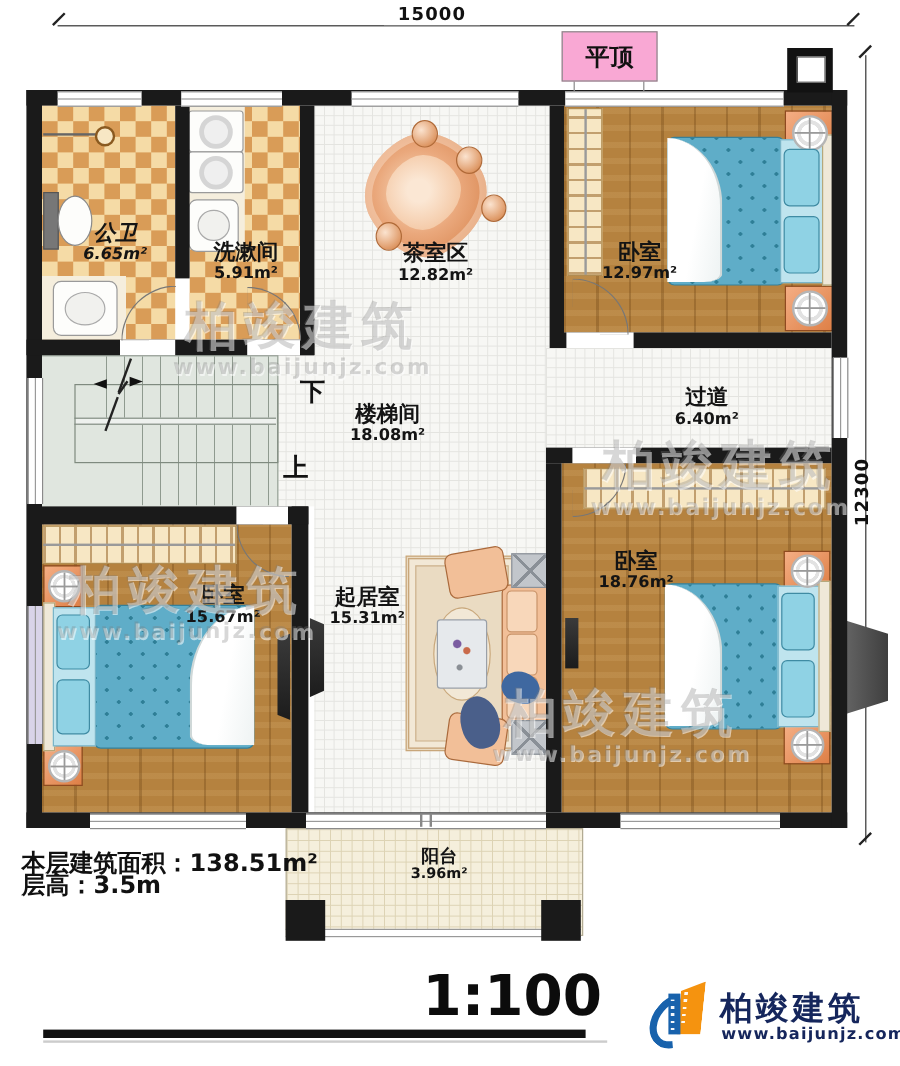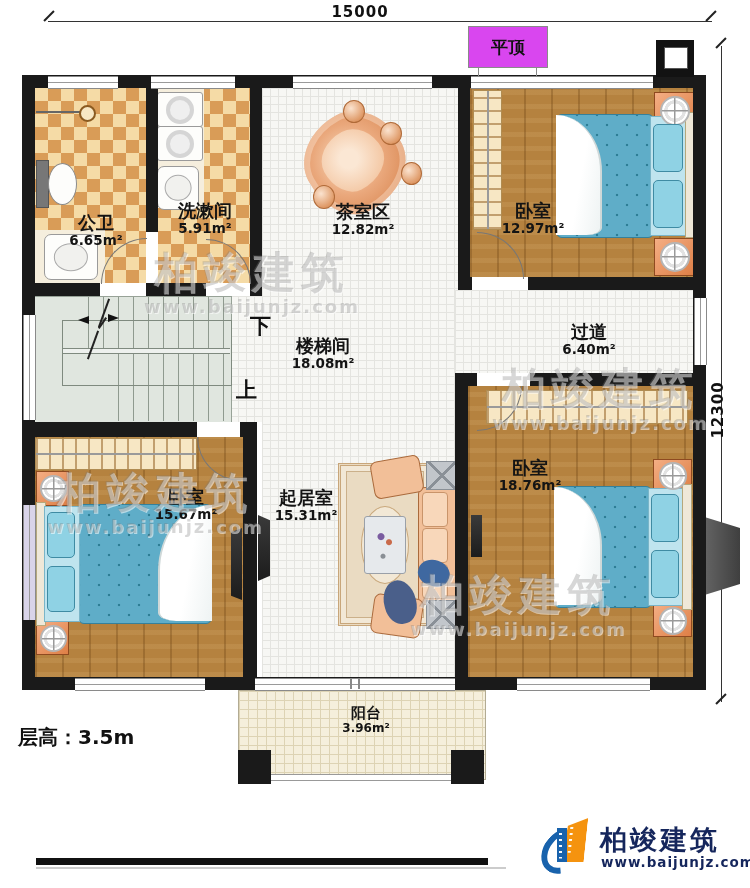--- a/index.html
+++ b/index.html
@@ -71,21 +71,21 @@
   .rlab.sm .ar{font-size:12px;}
   .updown{position:absolute;z-index:50;font-size:21px;font-weight:bold;color:#111;}
   
   .wm{position:absolute;z-index:60;color:rgba(122,122,122,.30);font-weight:bold;text-align:center;transform:translateX(-50%);white-space:nowrap;text-shadow:1px 1px 0 rgba(255,255,255,.55);}
   .wm .big{display:block;font-size:43px;letter-spacing:6px;line-height:1.05;}
   .wm .small{display:block;font-size:18px;letter-spacing:2px;line-height:1.35;}
   
   .dimline{position:absolute;background:#333;z-index:3;}
   .tick{position:absolute;width:14px;height:2px;background:#222;transform:rotate(-45deg);z-index:3;}
   .dimlabel{position:absolute;font-size:15px;font-weight:bold;color:#111;background:#fff;z-index:4;text-align:center;letter-spacing:1px;}
-  .roofbox{position:absolute;background:#d946ef;border:1px solid #8a8a8a;z-index:45;display:flex;align-items:center;justify-content:center;font-size:17px;font-weight:bold;color:#111;}
+  .roofbox{position:absolute;background:#f9a8d4;border:1px solid #8a8a8a;z-index:45;display:flex;align-items:center;justify-content:center;font-size:20px;font-weight:bold;color:#111;}
   .leg{position:absolute;width:1px;background:#8a8a8a;z-index:44;}
   .chimney{position:absolute;background:#121212;z-index:42;}
   .chimflue{position:absolute;background:#fff;border:1px solid #555;z-index:43;}
   
   .infoline{position:absolute;font-size:20px;font-weight:bold;color:#111;z-index:50;white-space:nowrap;}
   .bigtitle{position:absolute;font-size:57px;font-weight:bold;color:#0c0c0c;letter-spacing:2px;z-index:50;white-space:nowrap;}
   .bigscale{position:absolute;font-size:47px;font-weight:bold;color:#0c0c0c;z-index:50;}
   .titlebar{position:absolute;background:#111;z-index:50;}
   .titlebar2{position:absolute;background:#ccc;z-index:49;}
   .logoname{position:absolute;font-size:27px;font-weight:bold;color:#15265c;letter-spacing:3px;z-index:50;white-space:nowrap;}
@@ -259,21 +259,21 @@
   <div class="pillow" style="left:651px;top:550px;width:26px;height:46px;"></div>
   <div class="headboard" style="left:682px;top:484px;width:8px;height:124px;"></div>
   <div class="blanket" style="left:554px;top:487px;width:46px;height:118px;border-right:2px solid #cfd8d8;border-radius:0 90px 30px 0/0 110px 14px 0;"></div>
   <div class="stand" style="left:653px;top:459px;width:37px;height:31px;"></div>
   <div class="bulb" style="left:659px;top:462px;width:24px;height:24px;"></div>
   <div class="stand" style="left:653px;top:604px;width:37px;height:31px;"></div>
   <div class="bulb" style="left:659px;top:607px;width:24px;height:24px;"></div>
   <div class="tv" style="left:471px;top:515px;width:11px;height:42px;"></div>
   <div class="curtain" style="left:698px;top:515px;width:42px;height:82px;"></div>
 
-  <div class="rlab" style="left:96px;top:213px;">
+  <div class="rlab" style="left:96px;top:185px;font-style:italic;">
     <span class="nm">公卫</span>
     <span class="ar">6.65m²</span>
   </div>
   <div class="rlab" style="left:205px;top:201px;">
     <span class="nm">洗漱间</span>
     <span class="ar">5.91m²</span>
   </div>
   <div class="rlab" style="left:363px;top:202px;">
     <span class="nm">茶室区</span>
     <span class="ar">12.82m²</span>
@@ -317,24 +317,28 @@
   </div>
   <div class="wm" style="left:155px;top:470px;">
     <span class="big">柏竣建筑</span>
     <span class="small">www.baijunjz.com</span>
   </div>
   <div class="wm" style="left:518px;top:572px;">
     <span class="big">柏竣建筑</span>
     <span class="small">www.baijunjz.com</span>
   </div>
 
+  <div class="infoline" style="left:18px;top:706px;">
+    <span>本层建筑面积：</span><span>138.51m²</span>
+  </div>
   <div class="infoline" style="left:18px;top:724px;">
     <span>层高：</span><span>3.5m</span>
   </div>
 
+  <div class="bigscale" style="left:352px;top:803px;">1:100</div>
   <div class="titlebar" style="left:36px;top:858px;width:452px;height:7px;"></div>
   <div class="titlebar2" style="left:36px;top:867px;width:470px;height:2px;"></div>
 
   <div class="swoosh" style="left:544px;top:826px;"></div>
   <div class="bldgO" style="left:566px;top:818px;width:20px;height:44px;"></div>
   <div class="bldgB" style="left:557px;top:828px;width:10px;height:34px;"></div>
   <div class="logoname" style="left:600px;top:822px;">柏竣建筑</div>
   <div class="logosite" style="left:601px;top:854px;">www.baijunjz.com</div>
 
 </div>

